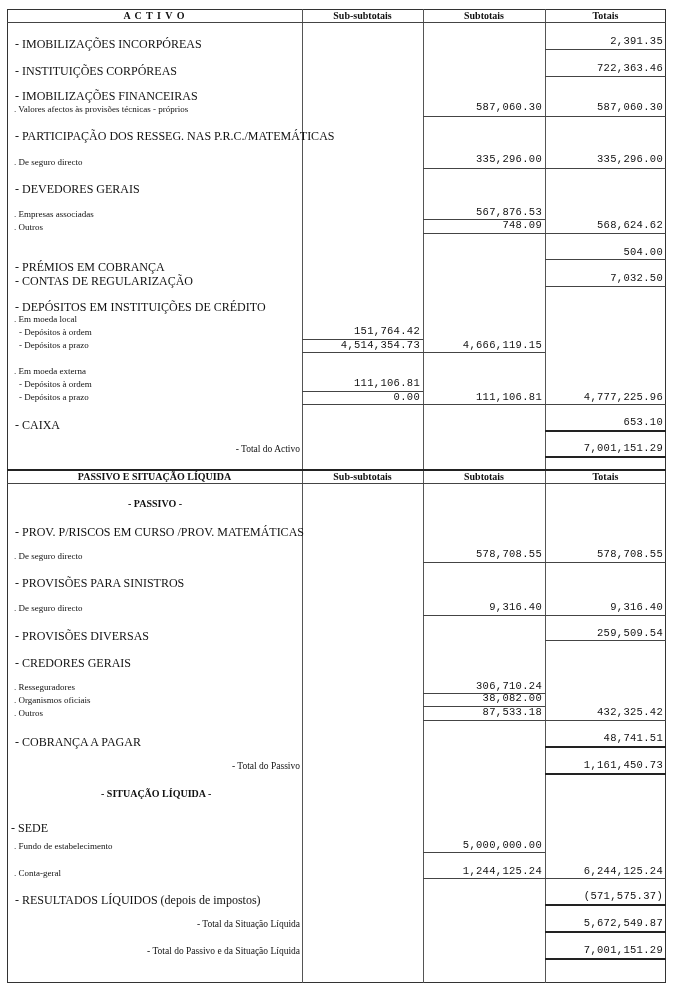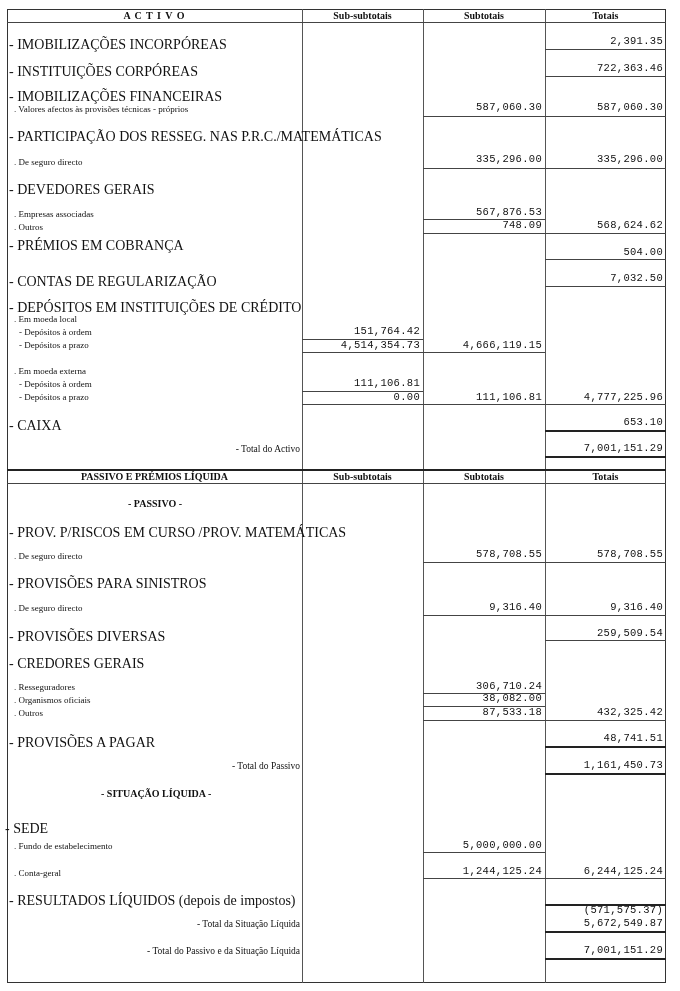--- a/index.html
+++ b/index.html
@@ -2,21 +2,21 @@
 <html><head>
 <meta charset="utf-8">
 <style>
   html, body { margin:0; padding:0; background:#fff; }
   body { width:680px; height:991px; position:relative; overflow:hidden; font-family:"Liberation Serif", serif; color:#111; }
   .frame { position:absolute; left:7px; top:9px; width:659px; height:974px; border:1.5px solid #333; box-sizing:border-box; }
   .vline { position:absolute; width:0; border-left:1px solid #555; }
   .hline { position:absolute; height:0; border-top:1px solid #444; }
   .hline.thick { border-top:2px solid #222; }
   .hdr { position:absolute; font-weight:bold; font-size:10px; text-align:center; }
-  .lbl { position:absolute; font-size:14px; white-space:nowrap; }
+  .lbl { position:absolute; font-size:12px; white-space:nowrap;padding-left:6px; }
   .sub { position:absolute; font-size:9px; white-space:nowrap; }
   .ctr { position:absolute; font-size:10px; font-weight:bold; white-space:nowrap; }
   .num { position:absolute; font-family:"Liberation Mono", monospace; font-size:10.5px; text-align:right; white-space:nowrap; letter-spacing:0.3px; }
   .c2 { left:303px; width:117px; }
   .c3 { left:424px; width:118px; }
   .c4 { left:546px; width:117px; }
   .tot { position:absolute; right:366px; font-size:9.5px; text-align:right; white-space:nowrap; }
 </style>
 </head>
 <body>
@@ -55,21 +55,21 @@
 
 <div class="lbl" style="left:9px;top:182px;">- DEVEDORES GERAIS</div>
 <div class="sub" style="left:14px;top:209px;text-align:center;">. Empresas associadas</div>
 <div class="sub" style="left:14px;top:222px;">. Outros</div>
 <div class="num c3" style="top:206px;">567,876.53</div>
 <div class="hline" style="left:423px;top:219px;width:122px;"></div>
 <div class="num c3" style="top:219px;">748.09</div>
 <div class="num c4" style="top:219px;">568,624.62</div>
 <div class="hline" style="left:423px;top:233px;width:243px;"></div>
 
-<div class="lbl" style="left:9px;top:238px;text-align:right;">- PRÉMIOS EM COBRANÇA</div>
+<div class="lbl" style="left:9px;top:260px;text-align:right;">- PRÉMIOS EM COBRANÇA</div>
 <div class="num c4" style="top:246px;">504.00</div>
 <div class="hline" style="left:545px;top:259px;width:121px;"></div>
 
 <div class="lbl" style="left:9px;top:274px;">- CONTAS DE REGULARIZAÇÃO</div>
 <div class="num c4" style="top:272px;">7,032.50</div>
 <div class="hline" style="left:545px;top:286px;width:121px;"></div>
 
 <div class="lbl" style="left:9px;top:300px;">- DEPÓSITOS EM INSTITUIÇÕES DE CRÉDITO</div>
 <div class="sub" style="left:14px;top:314px;">. Em moeda local</div>
 <div class="sub" style="left:19px;top:327px;">- Depósitos à ordem</div>
@@ -93,21 +93,21 @@
 <div class="lbl" style="left:9px;top:418px;">- CAIXA</div>
 <div class="num c4" style="top:416px;">653.10</div>
 <div class="hline thick" style="left:545px;top:430px;width:121px;"></div>
 
 <div class="tot" style="top:444px;right:380px;">- Total do Activo</div>
 <div class="num c4" style="top:442px;">7,001,151.29</div>
 <div class="hline thick" style="left:545px;top:456px;width:121px;"></div>
 
 <div class="hline thick" style="left:7px;top:469px;width:659px;"></div>
 <div class="hline" style="left:7px;top:483px;width:659px;"></div>
-<div class="hdr" style="left:7px;top:471px;width:295px;">PASSIVO E PRÉMIOS  LÍQUIDA</div>
+<div class="hdr" style="left:7px;top:471px;width:295px;">PASSIVO E SITUAÇÃO  LÍQUIDA</div>
 <div class="hdr" style="left:302px;top:471px;width:121px;">Sub-subtotais</div>
 <div class="hdr" style="left:423px;top:471px;width:122px;">Subtotais</div>
 <div class="hdr" style="left:545px;top:471px;width:121px;">Totais</div>
 
 <div class="ctr" style="left:128px;top:498px;">- PASSIVO -</div>
 
 <div class="lbl" style="left:9px;top:525px;">- PROV. P/RISCOS EM CURSO /PROV. MATEMÁTICAS</div>
 <div class="sub" style="left:14px;top:551px;">. De seguro directo</div>
 <div class="num c3" style="top:548px;">578,708.55</div>
 <div class="num c4" style="top:548px;">578,708.55</div>
@@ -128,41 +128,41 @@
 <div class="sub" style="left:14px;top:695px;">. Organismos oficiais</div>
 <div class="sub" style="left:14px;top:708px;">. Outros</div>
 <div class="num c3" style="top:680px;">306,710.24</div>
 <div class="hline" style="left:423px;top:693px;width:122px;"></div>
 <div class="num c3" style="top:692px;">38,082.00</div>
 <div class="hline" style="left:423px;top:706px;width:122px;"></div>
 <div class="num c3" style="top:706px;">87,533.18</div>
 <div class="num c4" style="top:706px;">432,325.42</div>
 <div class="hline" style="left:423px;top:720px;width:243px;"></div>
 
-<div class="lbl" style="left:9px;top:735px;">- PROVISÕES A PAGAR</div>
+<div class="lbl" style="left:9px;top:735px;">- COBRANÇA A PAGAR</div>
 <div class="num c4" style="top:732px;">48,741.51</div>
 <div class="hline thick" style="left:545px;top:746px;width:121px;"></div>
 
 <div class="tot" style="top:761px;right:380px;">- Total do Passivo</div>
 <div class="num c4" style="top:759px;">1,161,450.73</div>
 <div class="hline thick" style="left:545px;top:773px;width:121px;"></div>
 
 <div class="ctr" style="left:101px;top:788px;">- SITUAÇÃO LÍQUIDA -</div>
 
 <div class="lbl" style="left:5px;top:814px;margin-top:7px;">- SEDE</div>
 <div class="sub" style="left:14px;top:841px;">. Fundo de estabelecimento</div>
 <div class="num c3" style="top:839px;">5,000,000.00</div>
 <div class="hline" style="left:423px;top:852px;width:122px;"></div>
 <div class="sub" style="left:14px;top:868px;">. Conta-geral</div>
 <div class="num c3" style="top:865px;">1,244,125.24</div>
 <div class="num c4" style="top:865px;">6,244,125.24</div>
 <div class="hline" style="left:423px;top:878px;width:243px;"></div>
 
 <div class="lbl" style="left:9px;top:893px;">- RESULTADOS LÍQUIDOS (depois de impostos)</div>
-<div class="num c4" style="top:890px;margin-top:14px;">(571,575.37)</div>
+<div class="num c4" style="top:890px;">(571,575.37)</div>
 <div class="hline thick" style="left:545px;top:904px;width:121px;"></div>
 
 <div class="tot" style="top:919px;right:380px;">- Total da Situação Líquida</div>
 <div class="num c4" style="top:917px;">5,672,549.87</div>
 <div class="hline thick" style="left:545px;top:931px;width:121px;"></div>
 
 <div class="tot" style="top:946px;right:380px;">- Total do Passivo e da Situação Líquida</div>
 <div class="num c4" style="top:944px;">7,001,151.29</div>
 <div class="hline thick" style="left:545px;top:958px;width:121px;"></div>
 

